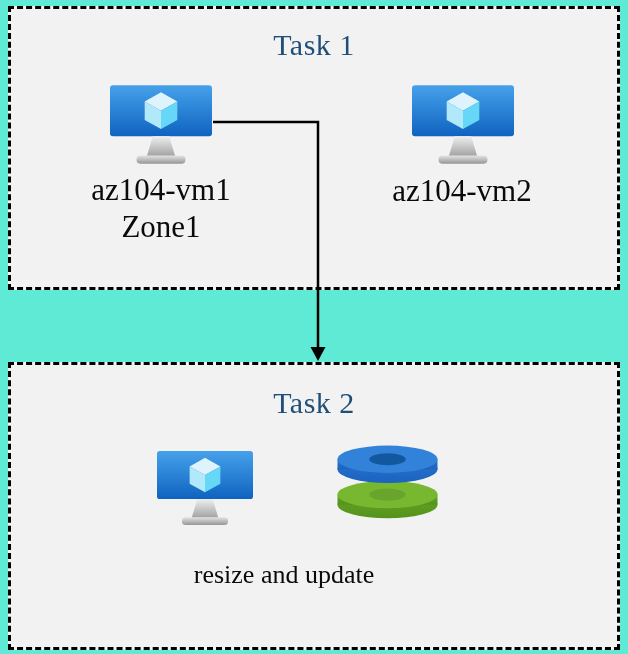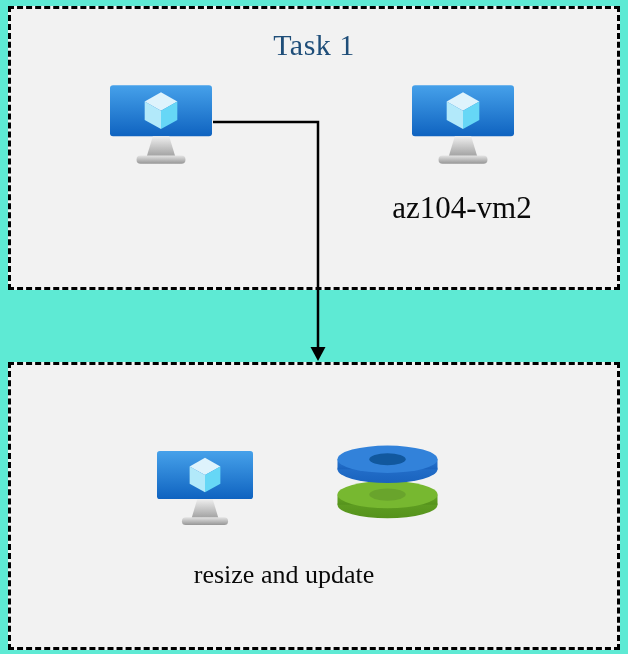--- a/index.html
+++ b/index.html
@@ -24,21 +24,21 @@
   .icon{position:absolute;}
   #vm1-icon{left:110px;top:85px;width:102px;height:80px;}
   #vm2-icon{left:412px;top:85px;width:102px;height:80px;}
   #task2-vm-icon{left:157px;top:451px;width:96px;height:75px;}
   #disks-icon{left:337px;top:445px;width:101px;height:81px;}
   .node-label{
     position:absolute;text-align:center;
     font-size:31px;line-height:37px;color:var(--label,#0a0a0a);
   }
   #vm1-label{left:61px;top:171px;width:200px;}
-  #vm2-label{left:362px;top:189px;width:200px;}
+  #vm2-label{left:362px;top:172px;width:200px;}
   #task2-caption{
     position:absolute;left:134px;top:556px;width:300px;text-align:center;
     font-size:26px;line-height:37px;color:var(--label,#0a0a0a);
   }
   #arrow-overlay{position:absolute;left:0;top:0;pointer-events:none;}
   .defs-holder{position:absolute;width:0;height:0;overflow:hidden;}
 </style>
 </head>
 <body>
 
@@ -73,39 +73,44 @@
   <div class="task-title" id="task1-title">Task 1</div>
 
   <svg class="icon" id="vm1-icon" viewBox="0 0 100 78">
     <rect x="0" y="0" width="100" height="50" rx="3" fill="url(#screenGrad)"></rect>
     <polygon points="50,7 66,16 50,25 34,16" fill="#def3fc"></polygon>
     <polygon points="34,16 50,25 50,43 34,34" fill="#b2e9fa"></polygon>
     <polygon points="50,25 66,16 66,34 50,43" fill="#66d7f6"></polygon>
     <polygon points="42,50 58,50 64,70 36,70" fill="url(#standGrad)"></polygon>
     <rect x="26" y="69" width="48" height="8" rx="4" fill="url(#baseGrad)"></rect>
   </svg>
+  <div class="node-label" id="vm1-label">
+    <div>az104-vm1</div>
+    <div>Zone1</div>
+  </div>
 
   <svg class="icon" id="vm2-icon" viewBox="0 0 100 78">
     <rect x="0" y="0" width="100" height="50" rx="3" fill="url(#screenGrad)"></rect>
     <polygon points="50,7 66,16 50,25 34,16" fill="#def3fc"></polygon>
     <polygon points="34,16 50,25 50,43 34,34" fill="#b2e9fa"></polygon>
     <polygon points="50,25 66,16 66,34 50,43" fill="#66d7f6"></polygon>
     <polygon points="42,50 58,50 64,70 36,70" fill="url(#standGrad)"></polygon>
     <rect x="26" y="69" width="48" height="8" rx="4" fill="url(#baseGrad)"></rect>
   </svg>
   <div class="node-label" id="vm2-label">
     <div>az104-vm2</div>
   </div>
 
   <svg id="arrow-overlay" width="628" height="654">
     <path d="M213,122 H318 V349" stroke="#000000" stroke-width="2.5" fill="none"></path>
     <polygon points="318,361 310.5,347 325.5,347" fill="#000000"></polygon>
   </svg>
 
   <div class="task-box" id="task2-box"></div>
+  <div class="task-title" id="task2-title">Task 2</div>
 
   <svg class="icon" id="task2-vm-icon" viewBox="0 0 100 78">
     <rect x="0" y="0" width="100" height="50" rx="3" fill="url(#screenGrad)"></rect>
     <polygon points="50,7 66,16 50,25 34,16" fill="#def3fc"></polygon>
     <polygon points="34,16 50,25 50,43 34,34" fill="#b2e9fa"></polygon>
     <polygon points="50,25 66,16 66,34 50,43" fill="#66d7f6"></polygon>
     <polygon points="42,50 58,50 64,70 36,70" fill="url(#standGrad)"></polygon>
     <rect x="26" y="69" width="48" height="8" rx="4" fill="url(#baseGrad)"></rect>
   </svg>
 

